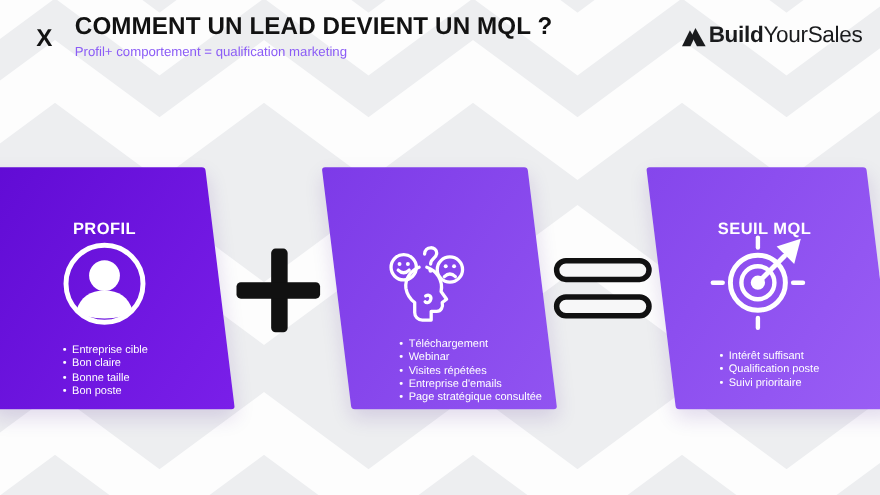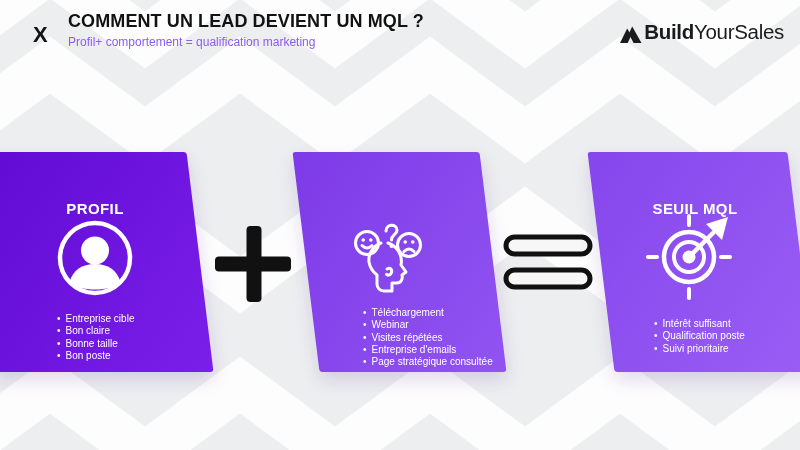--- a/index.html
+++ b/index.html
@@ -7,24 +7,24 @@
     width:800px; height:450px; position:relative; overflow:hidden;
     background:#edeef0;
     font-family:"Liberation Sans", sans-serif;
   }
   .bg-pattern { position:absolute; left:0; top:0; z-index:0; }
 
   
   .header-x { position:absolute; left:33px; top:22px; z-index:2;
     font-size:22px; font-weight:700; color:#121212; }
   .titles { position:absolute; left:68px; top:11px; z-index:2; }
-  .page-title { margin:0; font-size:18px; font-weight:800; color:#121212; letter-spacing:.1px; }
+  .page-title { margin:0; font-size:22px; font-weight:800; color:#121212; letter-spacing:.1px; }
   .page-subtitle { margin:3px 0 0; font-size:12px; color:#8b5cf6; }
 
-  .logo { position:absolute; right:16px; top:20px; z-index:2; display:flex; align-items:flex-end; gap:2px; }
+  .logo { position:absolute; right:16px; top:20px; z-index:2; display:flex; align-items:flex-start; gap:2px; }
   .logo-text { font-size:20.5px; color:#1a1b1d; letter-spacing:-.3px; white-space:nowrap; }
   .logo-bold { font-weight:800; }
   .logo-light { font-weight:400; }
 
   
   .card { position:absolute; top:152px; height:220px; z-index:2; }
   .card-bg { position:absolute; inset:0; transform:skewX(7deg); border-radius:3px;
     box-shadow:0 8px 18px rgba(70,20,140,.15); }
   .card1 { left:-20px; width:220px; }
   .card1 .card-bg { background:linear-gradient(128deg,#5f0ad3 0%,#7a1fe9 100%); }

